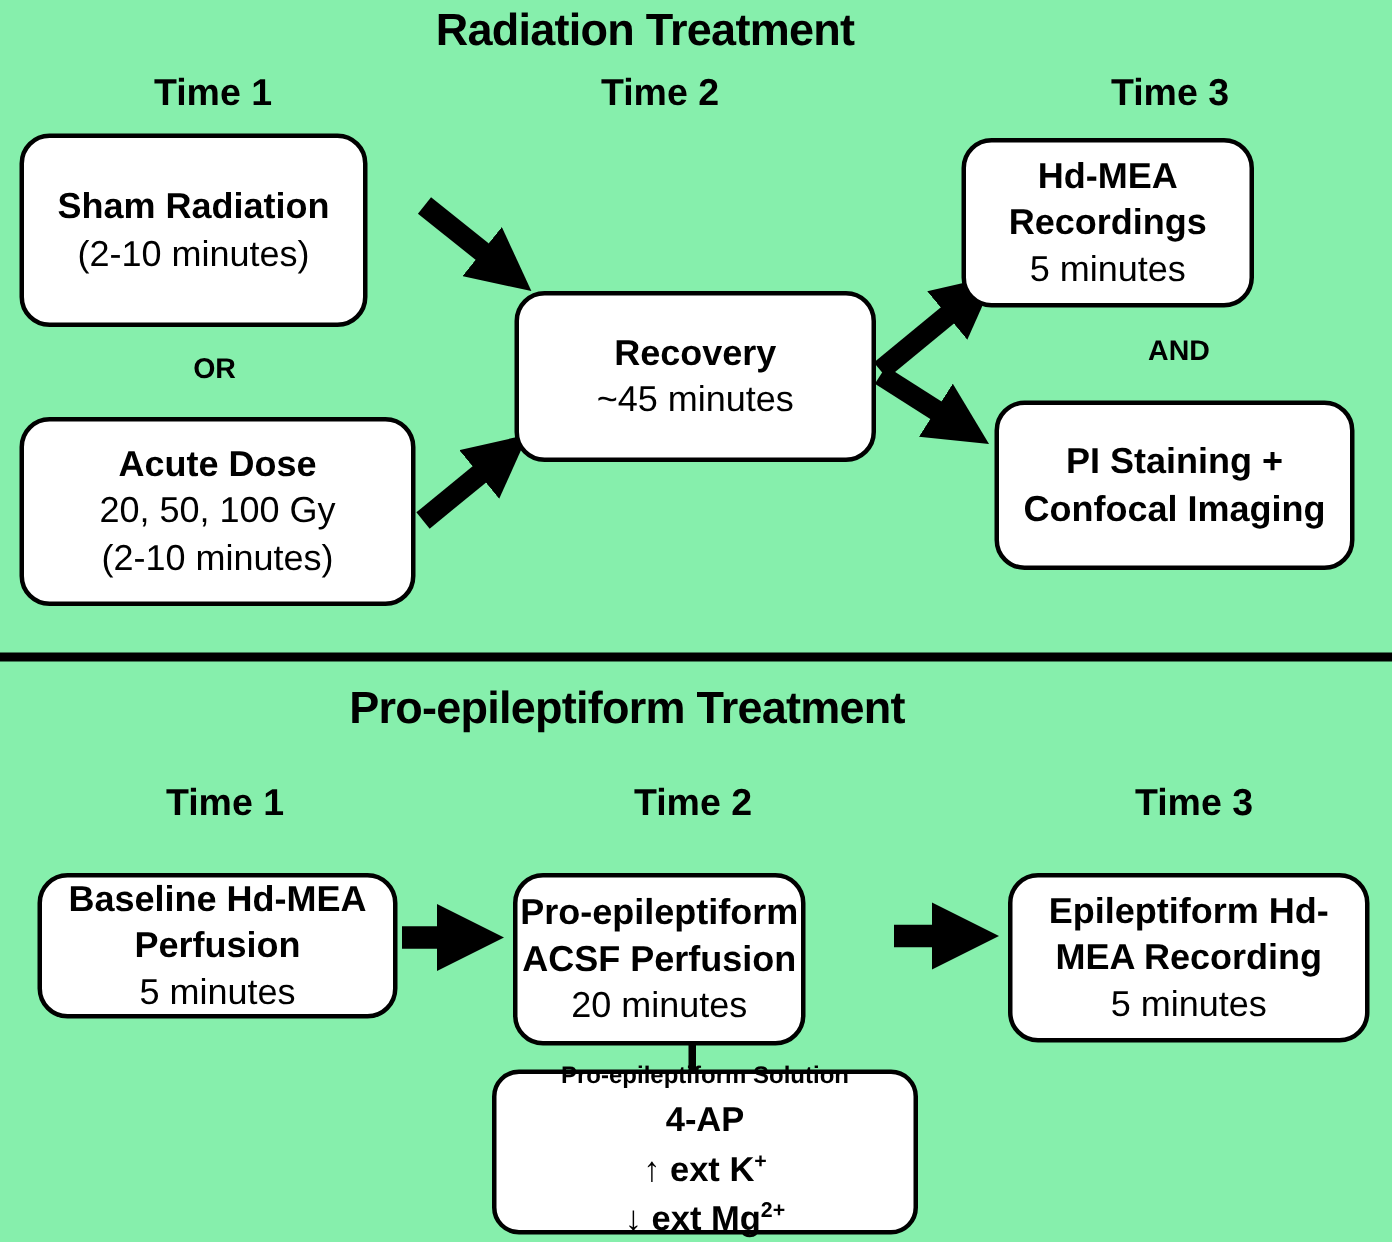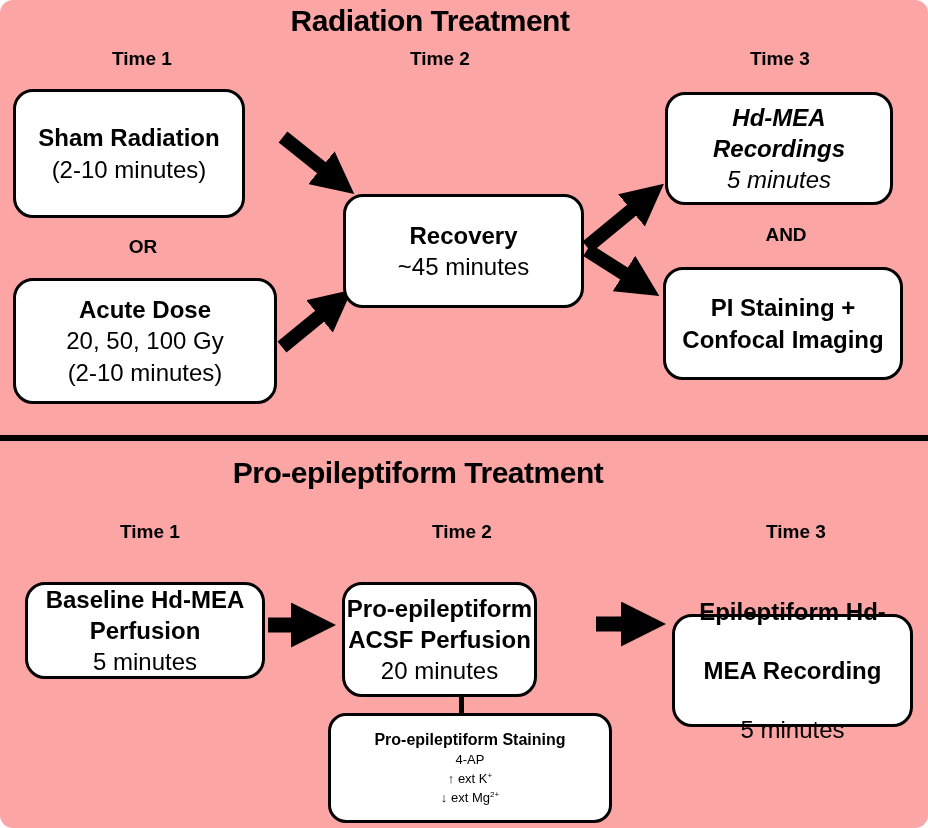--- a/index.html
+++ b/index.html
@@ -1,42 +1,42 @@
 <!DOCTYPE html>
 <html><head>
 <meta charset="utf-8">
 <style>
   html,body{margin:0;padding:0;background:#ffffff;}
   .canvas{
-    position:relative;width:928px;height:828px;background:#fca5a5;
-    font-family:"Liberation Sans", sans-serif;color:#000000;overflow:hidden;border-radius:13px;
+    position:relative;width:928px;height:828px;background:#86efac;
+    font-family:"Liberation Sans", sans-serif;color:#000000;overflow:hidden;
   }
   .section-title{
     position:absolute;text-align:center;font-size:30px;font-weight:bold;
     letter-spacing:-0.5px;
   }
   .time-header{
     position:absolute;transform:translateX(-50%);
-    font-size:19px;font-weight:bold;white-space:nowrap;
+    font-size:25px;font-weight:bold;white-space:nowrap;
   }
   .conj{
     position:absolute;transform:translateX(-50%);
     font-size:19px;font-weight:bold;white-space:nowrap;
   }
   .box{
     position:absolute;box-sizing:border-box;border:3px solid #000000;
     border-radius:20px;background:#ffffff;
     display:flex;flex-direction:column;align-items:center;justify-content:center;
     text-align:center;line-height:1.3;
   }
   .box-main{font-size:24px;font-weight:bold;white-space:nowrap;}
   .box-sub{font-size:24px;font-weight:normal;white-space:nowrap;}
   .sol-box{border-radius:18px;line-height:1.45;}
   .sol-title{font-size:16px;font-weight:bold;white-space:nowrap;}
-  .sol-item{font-size:13px;font-weight:normal;white-space:nowrap;}
+  .sol-item{font-size:23px;font-weight:bold;white-space:nowrap;}
   .sol-item sup{font-size:62%;}
   .divider{position:absolute;left:0;width:928px;height:6px;background:#000000;}
   .connector{position:absolute;background:#000000;}
   svg.arrows{position:absolute;left:0;top:0;}
 </style>
 </head>
 <body>
 
 <div class="canvas">
 
@@ -71,21 +71,21 @@
     <div class="box-main">Acute Dose</div>
     <div class="box-sub">20, 50, 100 Gy</div>
     <div class="box-sub">(2-10 minutes)</div>
   </div>
 
   <div class="box" style="left:343px;top:194px;width:241px;height:114px;">
     <div class="box-main">Recovery</div>
     <div class="box-sub">~45 minutes</div>
   </div>
 
-  <div class="box" style="left:665px;top:92px;width:228px;height:113px;font-style:italic;">
+  <div class="box" style="left:641px;top:92px;width:195px;height:113px;">
     <div class="box-main">Hd-MEA</div>
     <div class="box-main">Recordings</div>
     <div class="box-sub">5 minutes</div>
   </div>
 
   <div class="conj" style="left:786px;top:224px;">AND</div>
 
   <div class="box" style="left:663px;top:267px;width:240px;height:113px;">
     <div class="box-main">PI Staining +</div>
     <div class="box-main">Confocal Imaging</div>
@@ -104,28 +104,28 @@
     <div class="box-main">Perfusion</div>
     <div class="box-sub">5 minutes</div>
   </div>
 
   <div class="box" style="left:342px;top:582px;width:195px;height:115px;">
     <div class="box-main">Pro-epileptiform</div>
     <div class="box-main">ACSF Perfusion</div>
     <div class="box-sub">20 minutes</div>
   </div>
 
-  <div class="box" style="left:672px;top:614px;width:241px;height:113px;gap:28px;">
+  <div class="box" style="left:672px;top:582px;width:241px;height:113px;">
     <div class="box-main">Epileptiform Hd-</div>
     <div class="box-main">MEA Recording</div>
     <div class="box-sub">5 minutes</div>
   </div>
 
   <div class="connector" style="left:459px;top:695px;width:5px;height:20px;"></div>
 
   <div class="box sol-box" style="left:328px;top:713px;width:284px;height:110px;">
-    <div class="sol-title">Pro-epileptiform Staining</div>
+    <div class="sol-title">Pro-epileptiform Solution</div>
     <div class="sol-item">4-AP</div>
     <div class="sol-item"><span>↑ ext K</span><sup>+</sup></div>
     <div class="sol-item"><span>↓ ext Mg</span><sup>2+</sup></div>
   </div>
 
 </div>
 
 </body></html>

